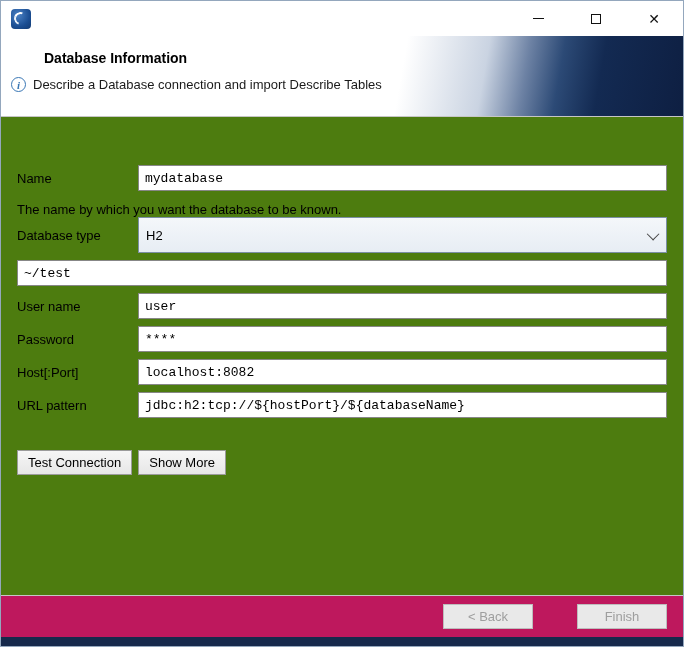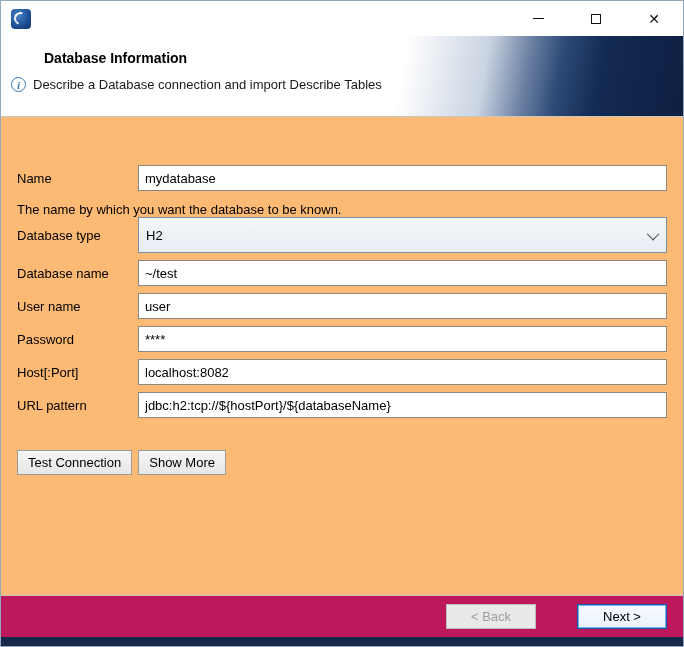--- a/index.html
+++ b/index.html
@@ -55,31 +55,31 @@
   .banner-title { position:relative; z-index:1; font-size:14px; font-weight:bold; color:#000;margin-left:33px; }
   .banner-desc { position:relative; z-index:1; margin-top:11px; display:flex; align-items:center; gap:7px; font-size:13px; color:#1a1a1a; }
   .info-icon {
     width:15px; height:15px; box-sizing:border-box; border-radius:50%;
     border:1px solid #3a77b5; color:#3a77b5;
     font-family:"Liberation Serif",serif; font-style:italic; font-weight:bold; font-size:11px;
     display:flex; align-items:center; justify-content:center; flex:0 0 auto;
   }
 
   
-  .main { flex:1; background:#fdba74; padding:0 16px; overflow:hidden; }
+  .main { flex:1; background:#4d7c0f; padding:0 16px; overflow:hidden; }
   .form-row { display:flex; align-items:center; }
   .row-name { margin-top:48px; }
   .help-text { margin-top:11px; font-size:13px; color:#000; }
   .row-type { }
   .row-std  { margin-top:7px; }
   .form-label { width:121px; flex:0 0 auto; font-size:13px; color:#000; }
   .text-input {
     flex:1; height:24px; box-sizing:border-box;
     border:1px solid #878787; background:#fff;
-    padding:12px 6px; font-size:13px; font-family:Liberation Sans, sans-serif; color:#000;
+    padding:12px 6px; font-size:13px; font-family:Liberation Mono, monospace; color:#000;
   }
   .combo {
     flex:1; height:36px; box-sizing:border-box;
     border:1px solid #7b8fa5;
     background:linear-gradient(#f4f7fa,#e7edf4);
     display:flex; align-items:center; padding:0 7px;
     font-size:13px; color:#000; cursor:default;
   }
   .combo-chevron {
     margin-left:auto; width:8px; height:8px;
@@ -156,21 +156,20 @@
 
     <div class="form-row row-type">
       <label class="form-label">Database type</label>
       <div class="combo">
         <span>H2</span>
         <span class="combo-chevron"></span>
       </div>
     </div>
 
     <div class="form-row row-std">
-      <label class="form-label">Database name</label>
       <input class="text-input" type="text" value="~/test" style="">
     </div>
 
     <div class="form-row row-std">
       <label class="form-label">User name</label>
       <input class="text-input" type="text" value="user" style="">
     </div>
 
     <div class="form-row row-std">
       <label class="form-label">Password</label>
@@ -190,18 +189,18 @@
     <div class="action-row">
       <button class="btn">Test Connection</button>
       <button class="btn">Show More</button>
     </div>
 
   </div>
 
   <div class="footer">
     <div class="spacer"></div>
     <button class="footer-btn btn-back disabled" disabled="">&lt; Back</button>
-    <button class="footer-btn btn-next">Next &gt;</button>
+    <button class="footer-btn btn-finish disabled" disabled="">Finish</button>
   </div>
 
   <div class="bottom-strip"></div>
 
 </div>
 
 </body></html>

